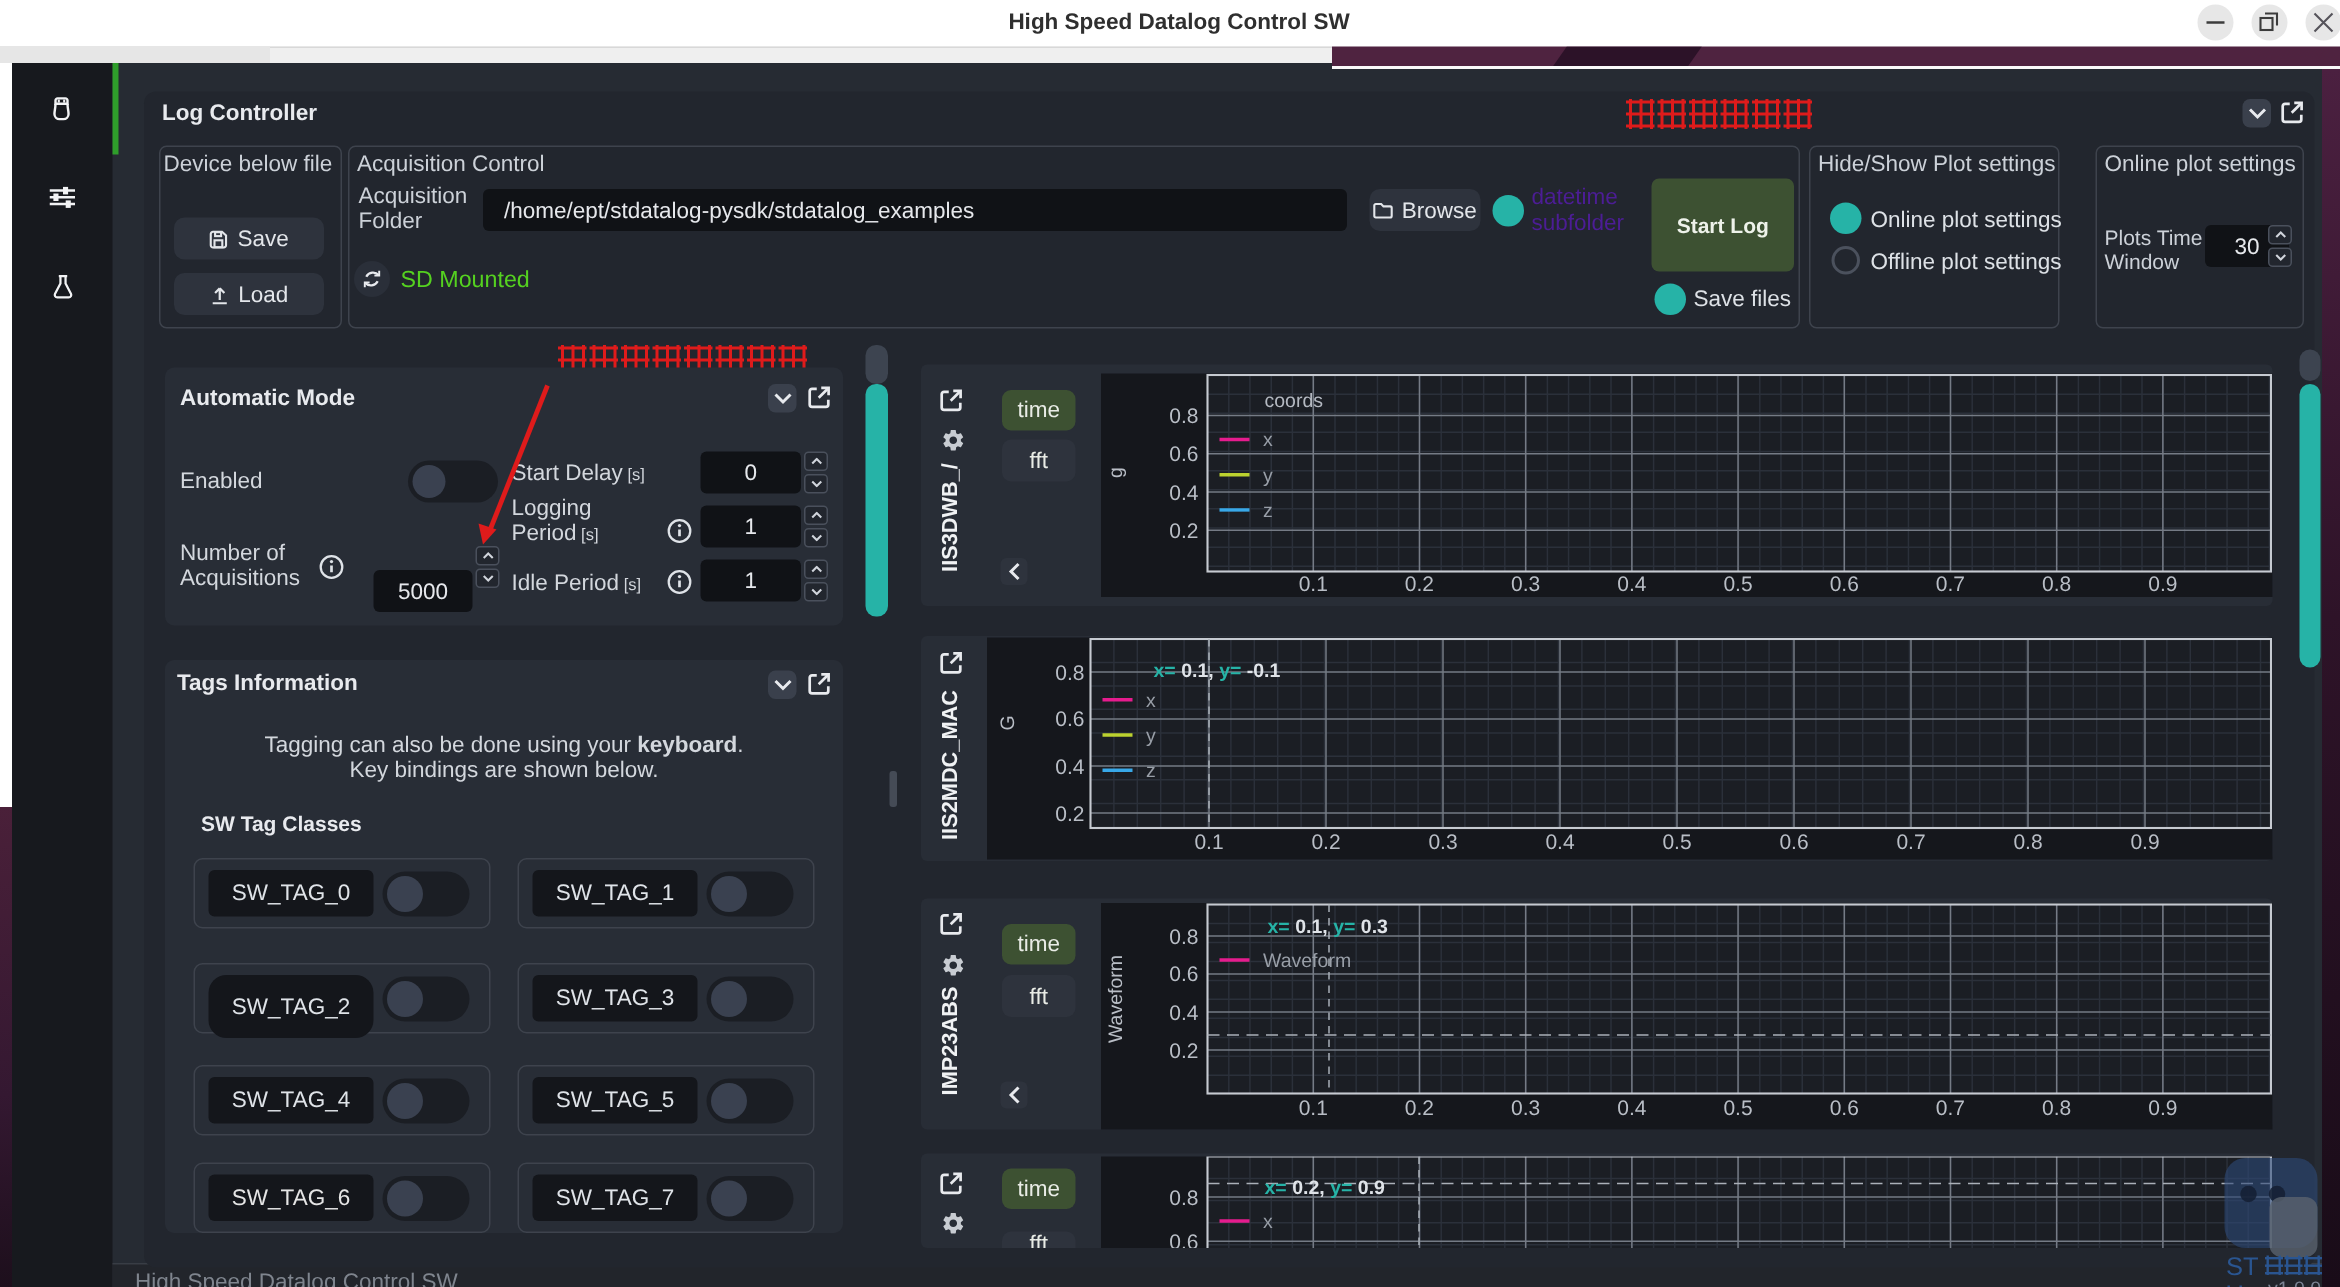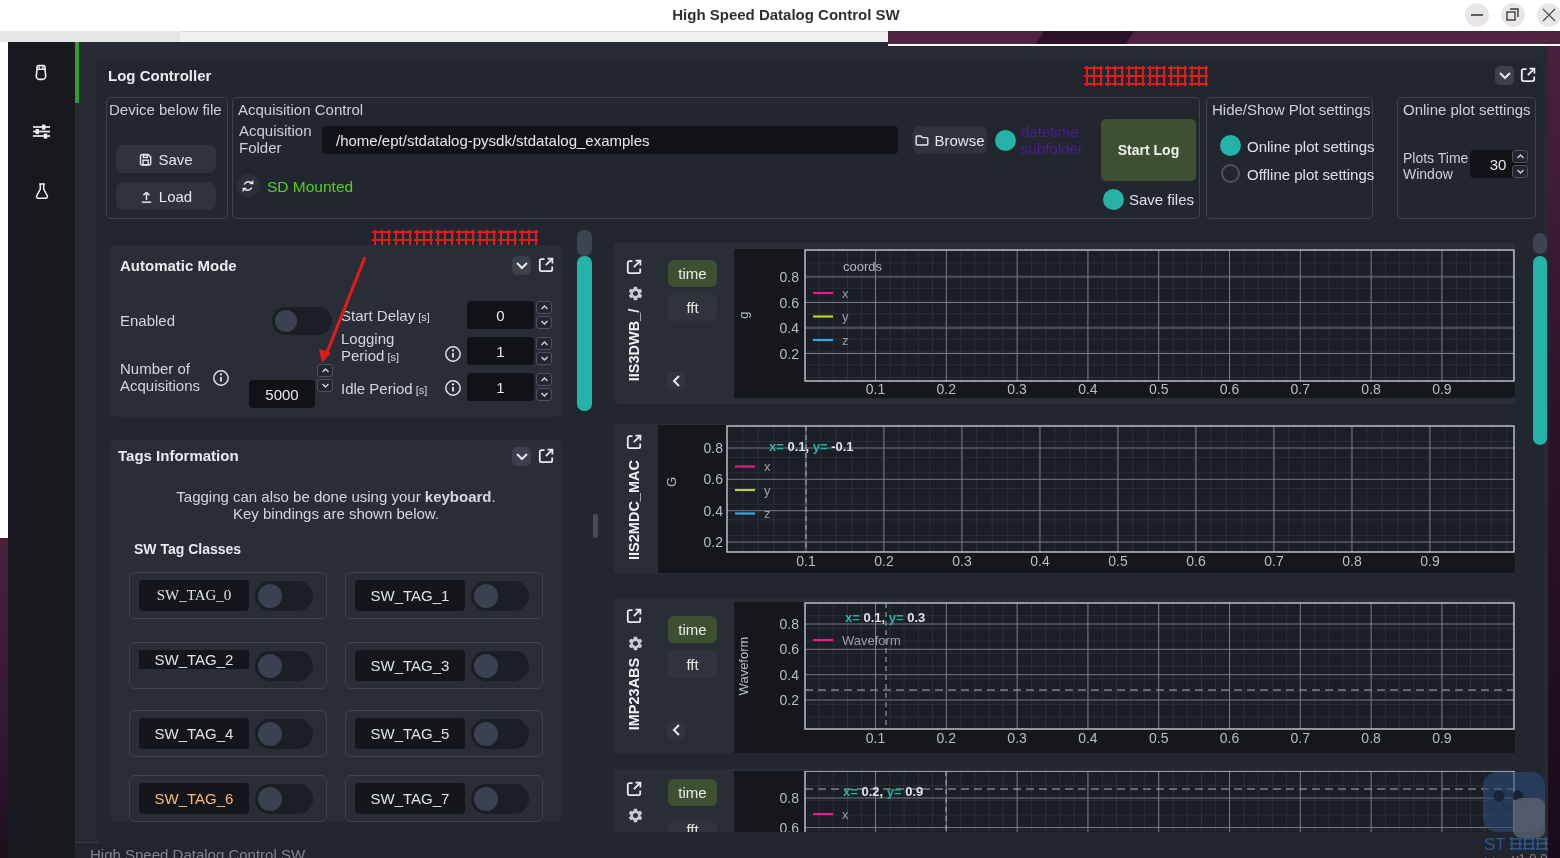--- a/index.html
+++ b/index.html
@@ -238,45 +238,45 @@
     </svg>
   </div>
 <svg class="abs" style="left:538px;top:448px" width="16" height="16" fill="none" stroke="#e8eaee" stroke-width="1.8">
     <path d="M6.5 2.2 H3.4 a1.6 1.6 0 0 0 -1.6 1.6 V12.6 a1.6 1.6 0 0 0 1.6 1.6 H12.6 a1.6 1.6 0 0 0 1.6 -1.6 V9.5"></path>
     <path d="M9.5 1.6 H14.4 V6.5"></path>
     <path d="M14 2 L7.8 8.2"></path>
   </svg>
 <div class="abs" style="left:110px;top:488px;width:452px;text-align:center;font-size:15px;color:#d3d7dd;">Tagging can also be done using your <b>keyboard</b>.<br>Key bindings are shown below.</div>
 <div class="abs" style="left:134px;top:541px;font-size:14px;font-weight:bold;color:#e8eaee;">SW Tag Classes</div>
 <div class="fs" style="left:129px;top:572px;width:198px;height:47px;border-radius:6px;"></div>
-<div class="abs" style="left:139px;top:580px;width:110px;height:31px;background:#14161b;border-radius:4px;display:flex;align-items:center;justify-content:center;font-size:15px;color:#dfe3e8;font-family:Liberation Serif, serif;">SW_TAG_0</div>
+<div class="abs" style="left:139px;top:580px;width:110px;height:31px;background:#14161b;border-radius:4px;display:flex;align-items:center;justify-content:center;font-size:15px;color:#dfe3e8;">SW_TAG_0</div>
 <div class="pill" style="left:255px;top:581px;width:58px;height:30px;"></div>
 <div class="knob" style="left:258px;top:584px;width:24px;height:24px;"></div>
 <div class="fs" style="left:345px;top:572px;width:198px;height:47px;border-radius:6px;"></div>
 <div class="abs" style="left:355px;top:580px;width:110px;height:31px;background:#14161b;border-radius:4px;display:flex;align-items:center;justify-content:center;font-size:15px;color:#dfe3e8;">SW_TAG_1</div>
 <div class="pill" style="left:471px;top:581px;width:58px;height:30px;"></div>
 <div class="knob" style="left:474px;top:584px;width:24px;height:24px;"></div>
 <div class="fs" style="left:129px;top:642px;width:198px;height:47px;border-radius:6px;"></div>
-<div class="abs" style="left:139px;top:650px;width:110px;height:19px;background:#14161b;border-radius:0;display:flex;align-items:center;justify-content:center;font-size:15px;color:#dfe3e8;">SW_TAG_2</div>
+<div class="abs" style="left:139px;top:650px;width:110px;height:42px;background:#14161b;border-radius:12px;display:flex;align-items:center;justify-content:center;font-size:15px;color:#dfe3e8;">SW_TAG_2</div>
 <div class="pill" style="left:255px;top:651px;width:58px;height:30px;"></div>
 <div class="knob" style="left:258px;top:654px;width:24px;height:24px;"></div>
 <div class="fs" style="left:345px;top:642px;width:198px;height:47px;border-radius:6px;"></div>
 <div class="abs" style="left:355px;top:650px;width:110px;height:31px;background:#14161b;border-radius:4px;display:flex;align-items:center;justify-content:center;font-size:15px;color:#dfe3e8;">SW_TAG_3</div>
 <div class="pill" style="left:471px;top:651px;width:58px;height:30px;"></div>
 <div class="knob" style="left:474px;top:654px;width:24px;height:24px;"></div>
 <div class="fs" style="left:129px;top:710px;width:198px;height:47px;border-radius:6px;"></div>
 <div class="abs" style="left:139px;top:718px;width:110px;height:31px;background:#14161b;border-radius:4px;display:flex;align-items:center;justify-content:center;font-size:15px;color:#dfe3e8;">SW_TAG_4</div>
 <div class="pill" style="left:255px;top:719px;width:58px;height:30px;"></div>
 <div class="knob" style="left:258px;top:722px;width:24px;height:24px;"></div>
 <div class="fs" style="left:345px;top:710px;width:198px;height:47px;border-radius:6px;"></div>
 <div class="abs" style="left:355px;top:718px;width:110px;height:31px;background:#14161b;border-radius:4px;display:flex;align-items:center;justify-content:center;font-size:15px;color:#dfe3e8;">SW_TAG_5</div>
 <div class="pill" style="left:471px;top:719px;width:58px;height:30px;"></div>
 <div class="knob" style="left:474px;top:722px;width:24px;height:24px;"></div>
 <div class="fs" style="left:129px;top:775px;width:198px;height:47px;border-radius:6px;"></div>
-<div class="abs" style="left:139px;top:783px;width:110px;height:31px;background:#14161b;border-radius:4px;display:flex;align-items:center;justify-content:center;font-size:15px;color:#fdba74;">SW_TAG_6</div>
+<div class="abs" style="left:139px;top:783px;width:110px;height:31px;background:#14161b;border-radius:4px;display:flex;align-items:center;justify-content:center;font-size:15px;color:#e5e5e5;">SW_TAG_6</div>
 <div class="pill" style="left:255px;top:784px;width:58px;height:30px;"></div>
 <div class="knob" style="left:258px;top:787px;width:24px;height:24px;"></div>
 <div class="fs" style="left:345px;top:775px;width:198px;height:47px;border-radius:6px;"></div>
 <div class="abs" style="left:355px;top:783px;width:110px;height:31px;background:#14161b;border-radius:4px;display:flex;align-items:center;justify-content:center;font-size:15px;color:#dfe3e8;">SW_TAG_7</div>
 <div class="pill" style="left:471px;top:784px;width:58px;height:30px;"></div>
 <div class="knob" style="left:474px;top:787px;width:24px;height:24px;"></div>
 <div class="abs" style="left:593px;top:514px;width:5px;height:24px;border-radius:2px;background:#454b56;"></div>
 <div class="abs" style="left:577px;top:230px;width:15px;height:26px;border-radius:7px;background:#3d4450;"></div>
 <div class="abs" style="left:577px;top:256px;width:15px;height:155px;border-radius:7px;background:#26b3a7;"></div>
 <div class="abs" style="left:1533px;top:233px;width:14px;height:21px;border-radius:7px;background:#3d4450;"></div>

